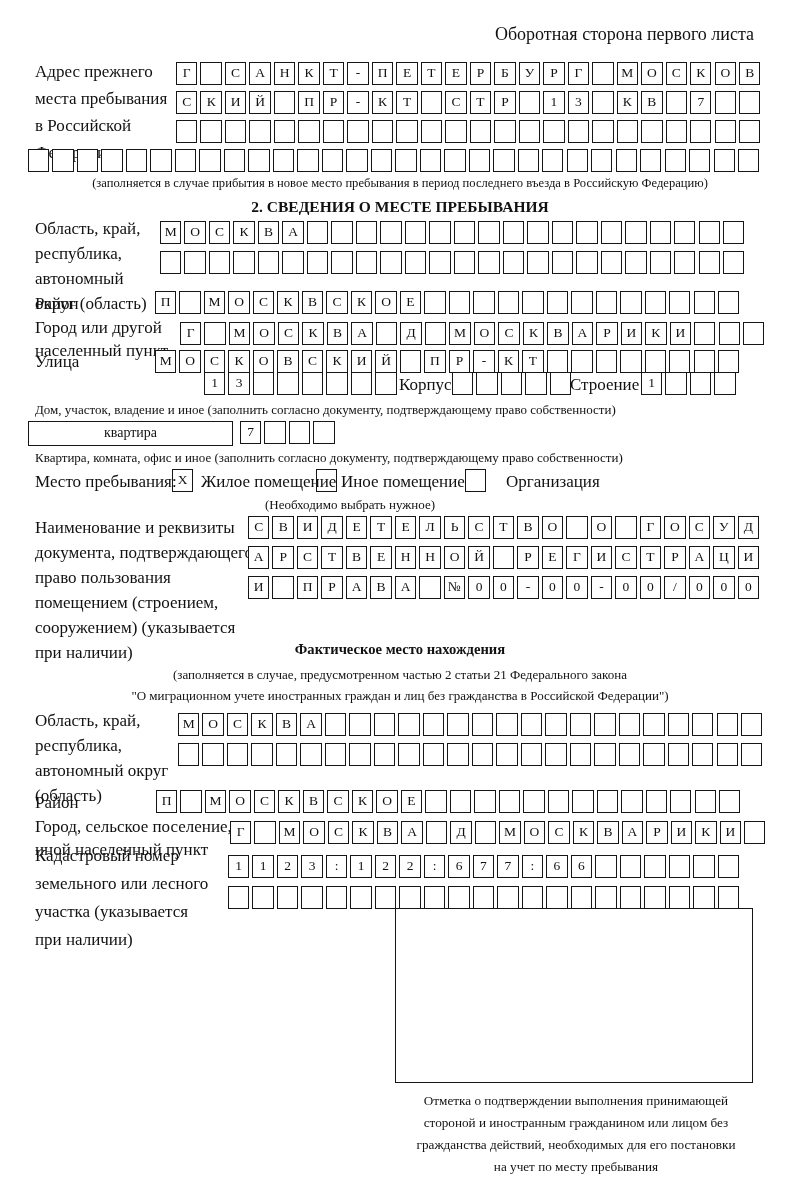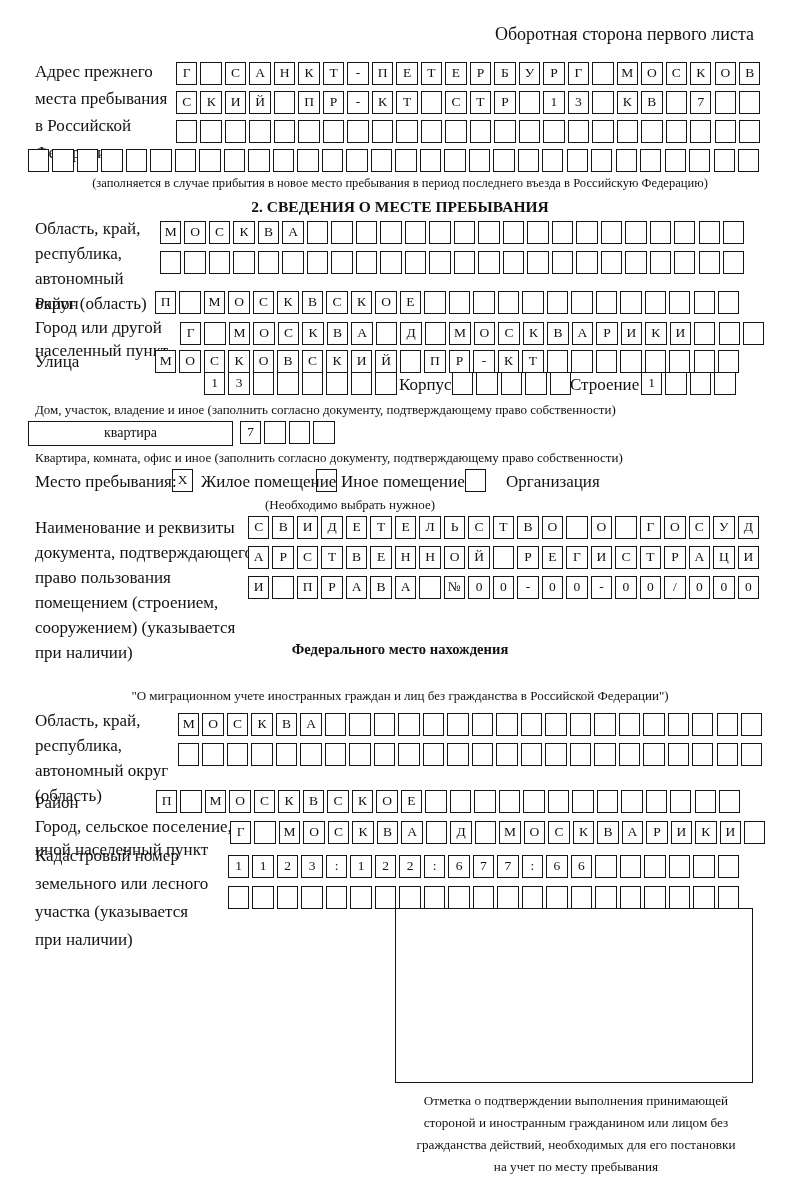--- a/index.html
+++ b/index.html
@@ -417,21 +417,22 @@
       <span class="cell">0</span>
       <span class="cell">-</span>
       <span class="cell">0</span>
       <span class="cell">0</span>
       <span class="cell">/</span>
       <span class="cell">0</span>
       <span class="cell">0</span>
       <span class="cell">0</span>
     </div>
 
-  <div class="abs center subtitle" style="top:641px;">Федерального место нахождения</div>
+  <div class="abs center subtitle" style="top:641px;">Фактическое место нахождения</div>
+  <div class="abs center cap" style="top:667px;">(заполняется в случае, предусмотренном частью 2 статьи 21 Федерального закона</div>
   <div class="abs center cap" style="top:688px;">"О миграционном учете иностранных граждан и лиц без гражданства в Российской Федерации")</div>
 
   <div class="abs lbl lh25" style="left:35px;top:708px;">
     <span class="line">Область, край,</span>
     <span class="line">республика,</span>
     <span class="line">автономный округ</span>
     <span class="line">(область)</span>
   </div>
   <div class="abs grid" style="left:178px;top:713px;">
       <span class="cell">М</span>

